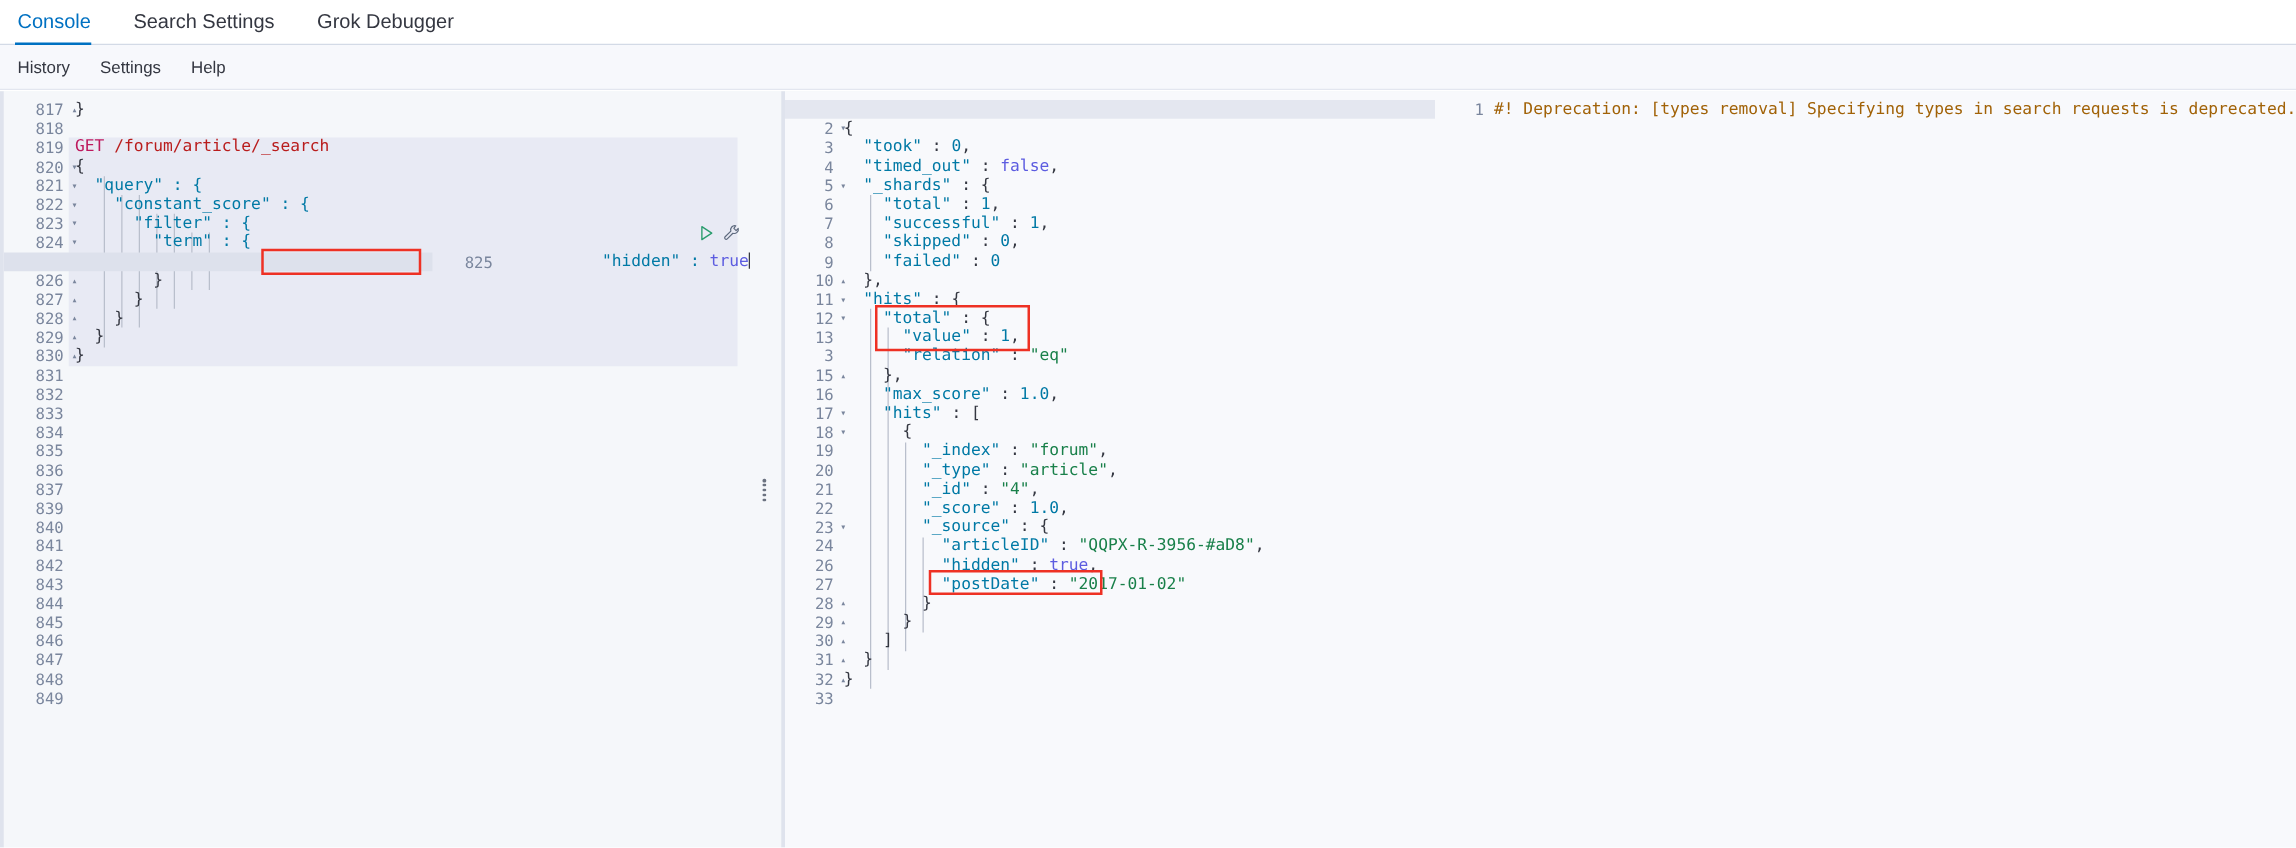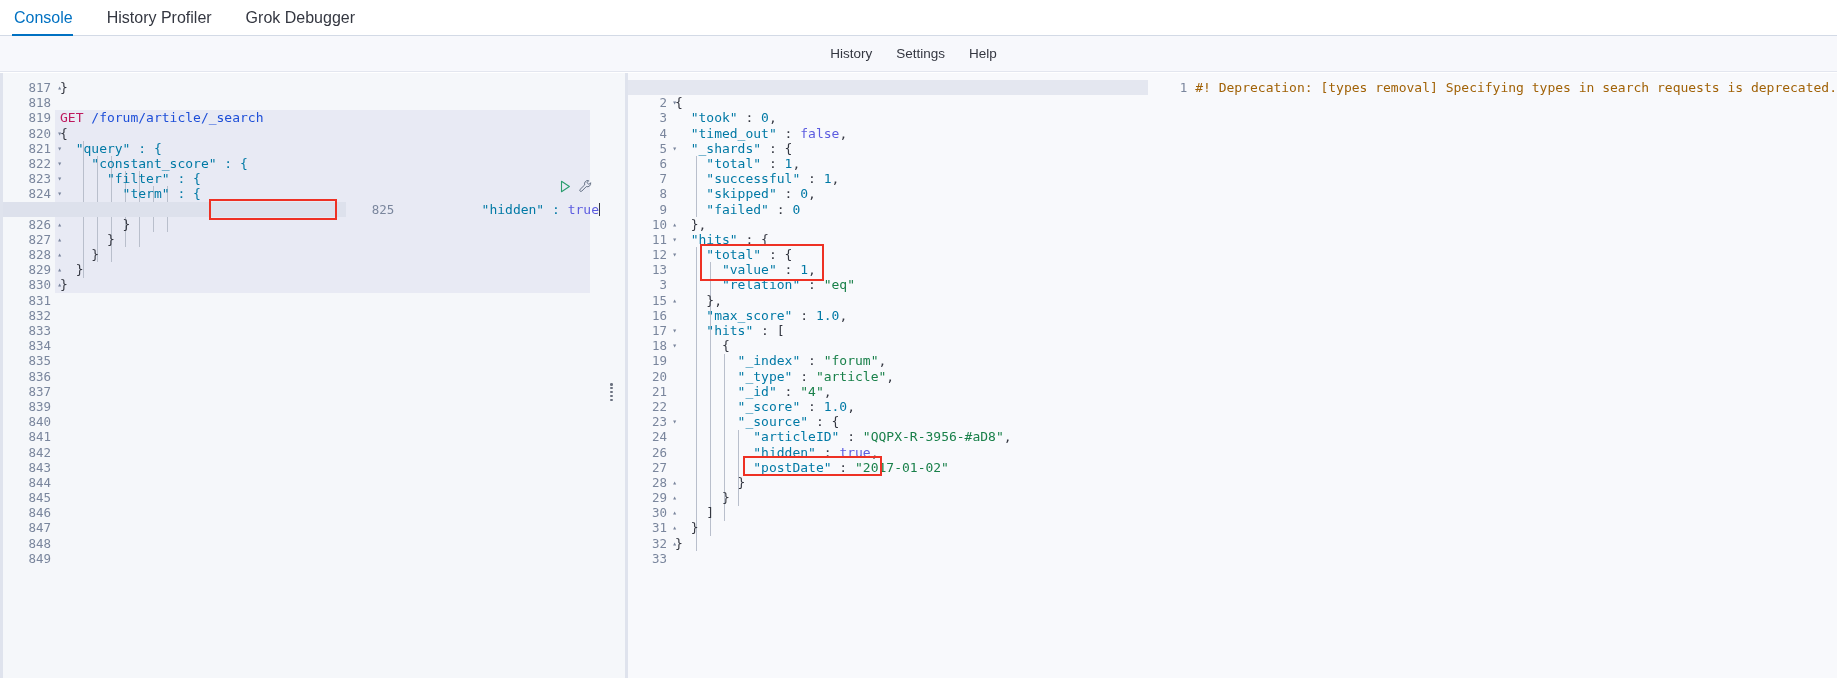--- a/index.html
+++ b/index.html
@@ -42,21 +42,20 @@
   }
 
   
   .menubar {
     height: 36px;
     display: flex;
     align-items: center;
     padding-left: 14px;
     background: #f7f8fc;
     border-bottom: 1px solid #e3e6ef;
-    justify-content: center;
   }
   .menuitem {
     font-size: 13.5px;
     color: #343741;
     margin-right: 24px;
     cursor: pointer;
     white-space: nowrap;
   }
 
   
@@ -158,21 +157,21 @@
   
   .iguide {
     position: absolute;
     width: 1px;
     background: #b9bfcc;
     z-index: 1;
   }
 
   
   .t-method { color: #be185d; font-weight: 400; }
-  .t-url    { color: #1d4ed8; }
+  .t-url    { color: #b91c1c; }
   .t-key    { color: #0079a5; }
   .t-punct  { color: #343741; }
   .t-str    { color: #19804a; }
   .t-num    { color: #0079a5; }
   .t-bool   { color: #5c5ce0; }
   .t-warn   { color: #a16207; }
 
   
   .redbox {
     position: absolute;
@@ -232,21 +231,21 @@
     background: #f8f9fc;
   }
 </style>
 </head>
 <body>
 
 <div id="app">
 
   <div class="tabbar">
     <div class="tab active">Console</div>
-    <div class="tab">History Profiler</div>
+    <div class="tab">Search Settings</div>
     <div class="tab">Grok Debugger</div>
   </div>
 
   <div class="menubar">
     <div class="menuitem">History</div>
     <div class="menuitem">Settings</div>
     <div class="menuitem">Help</div>
   </div>
 
   <div class="console-body">

